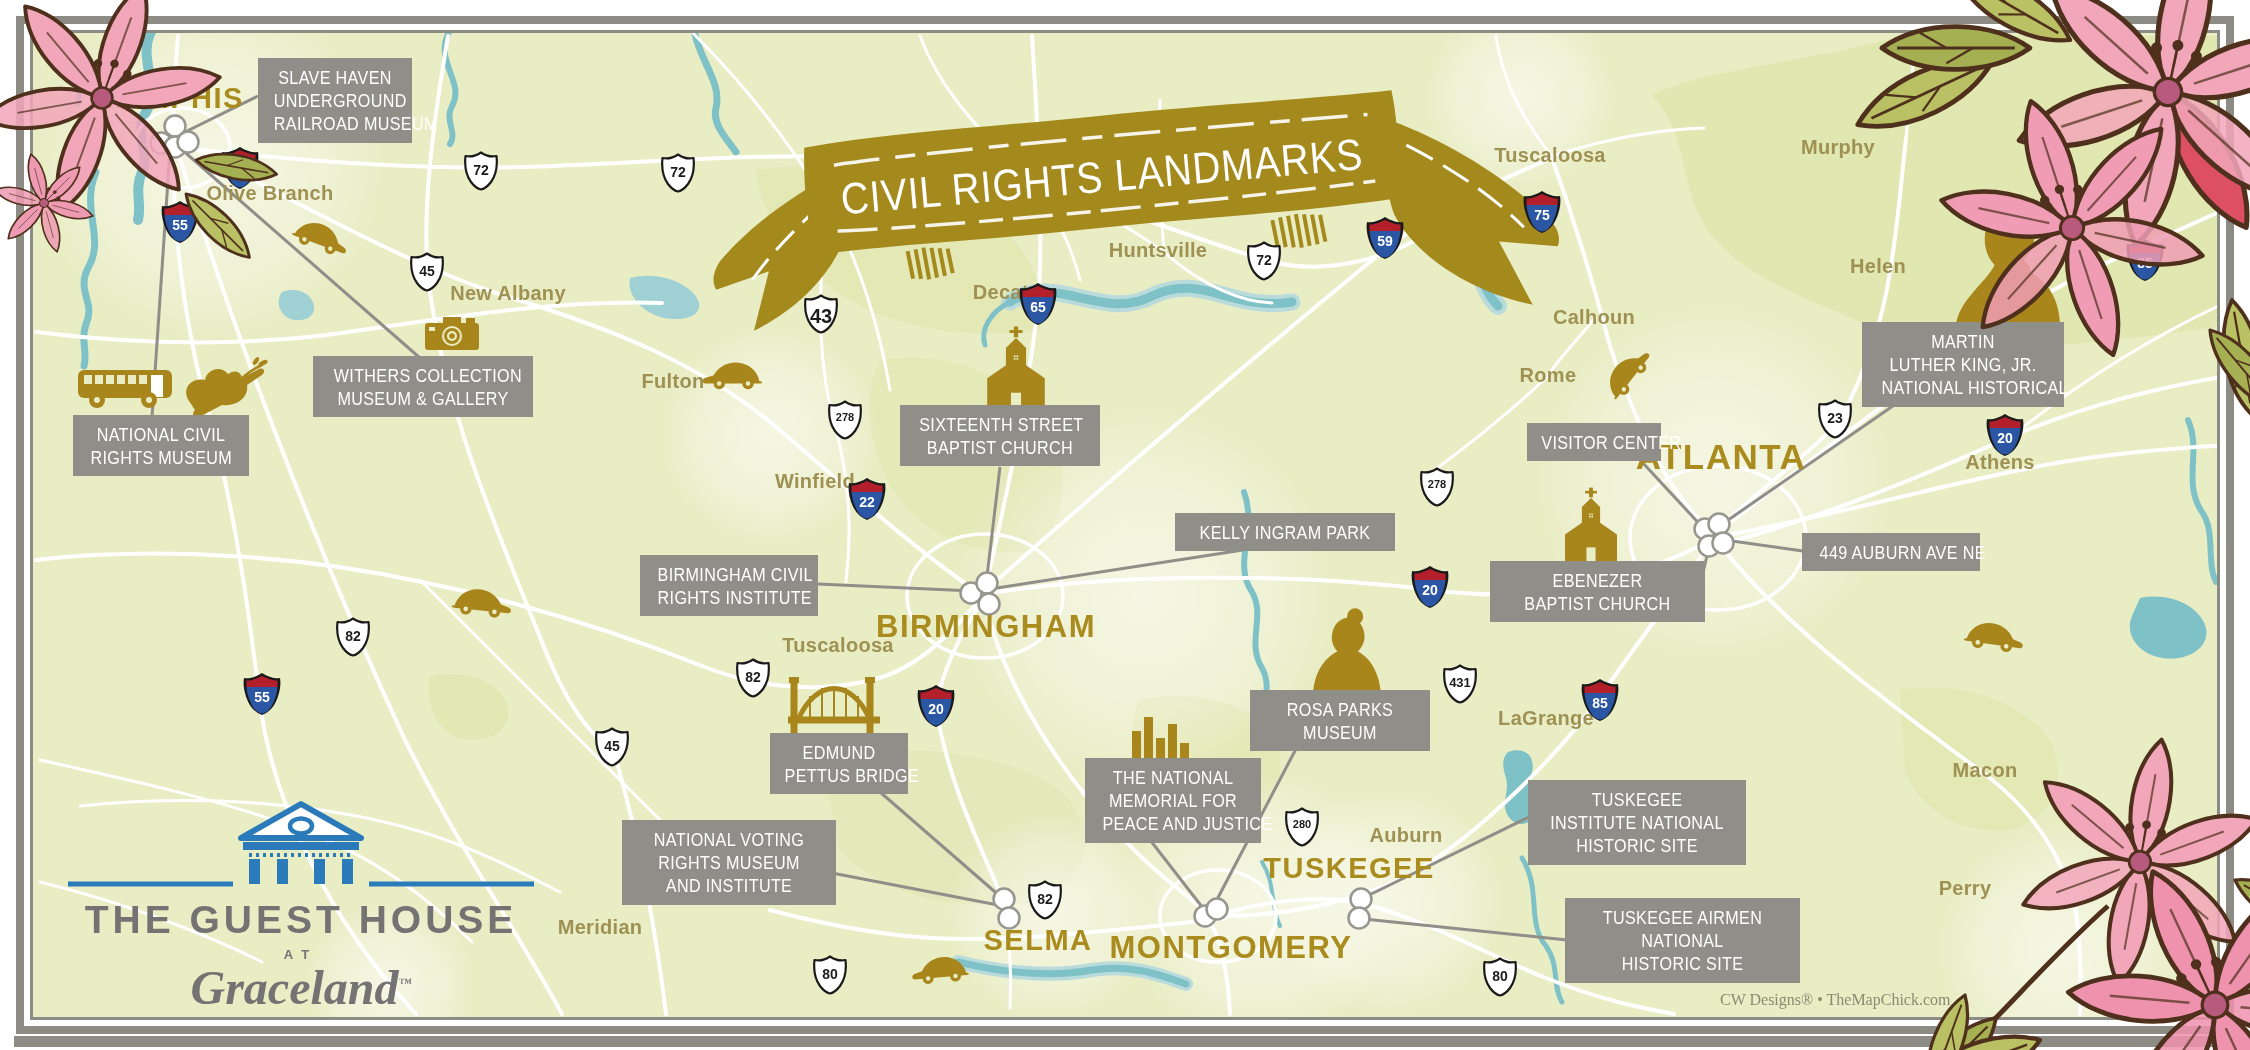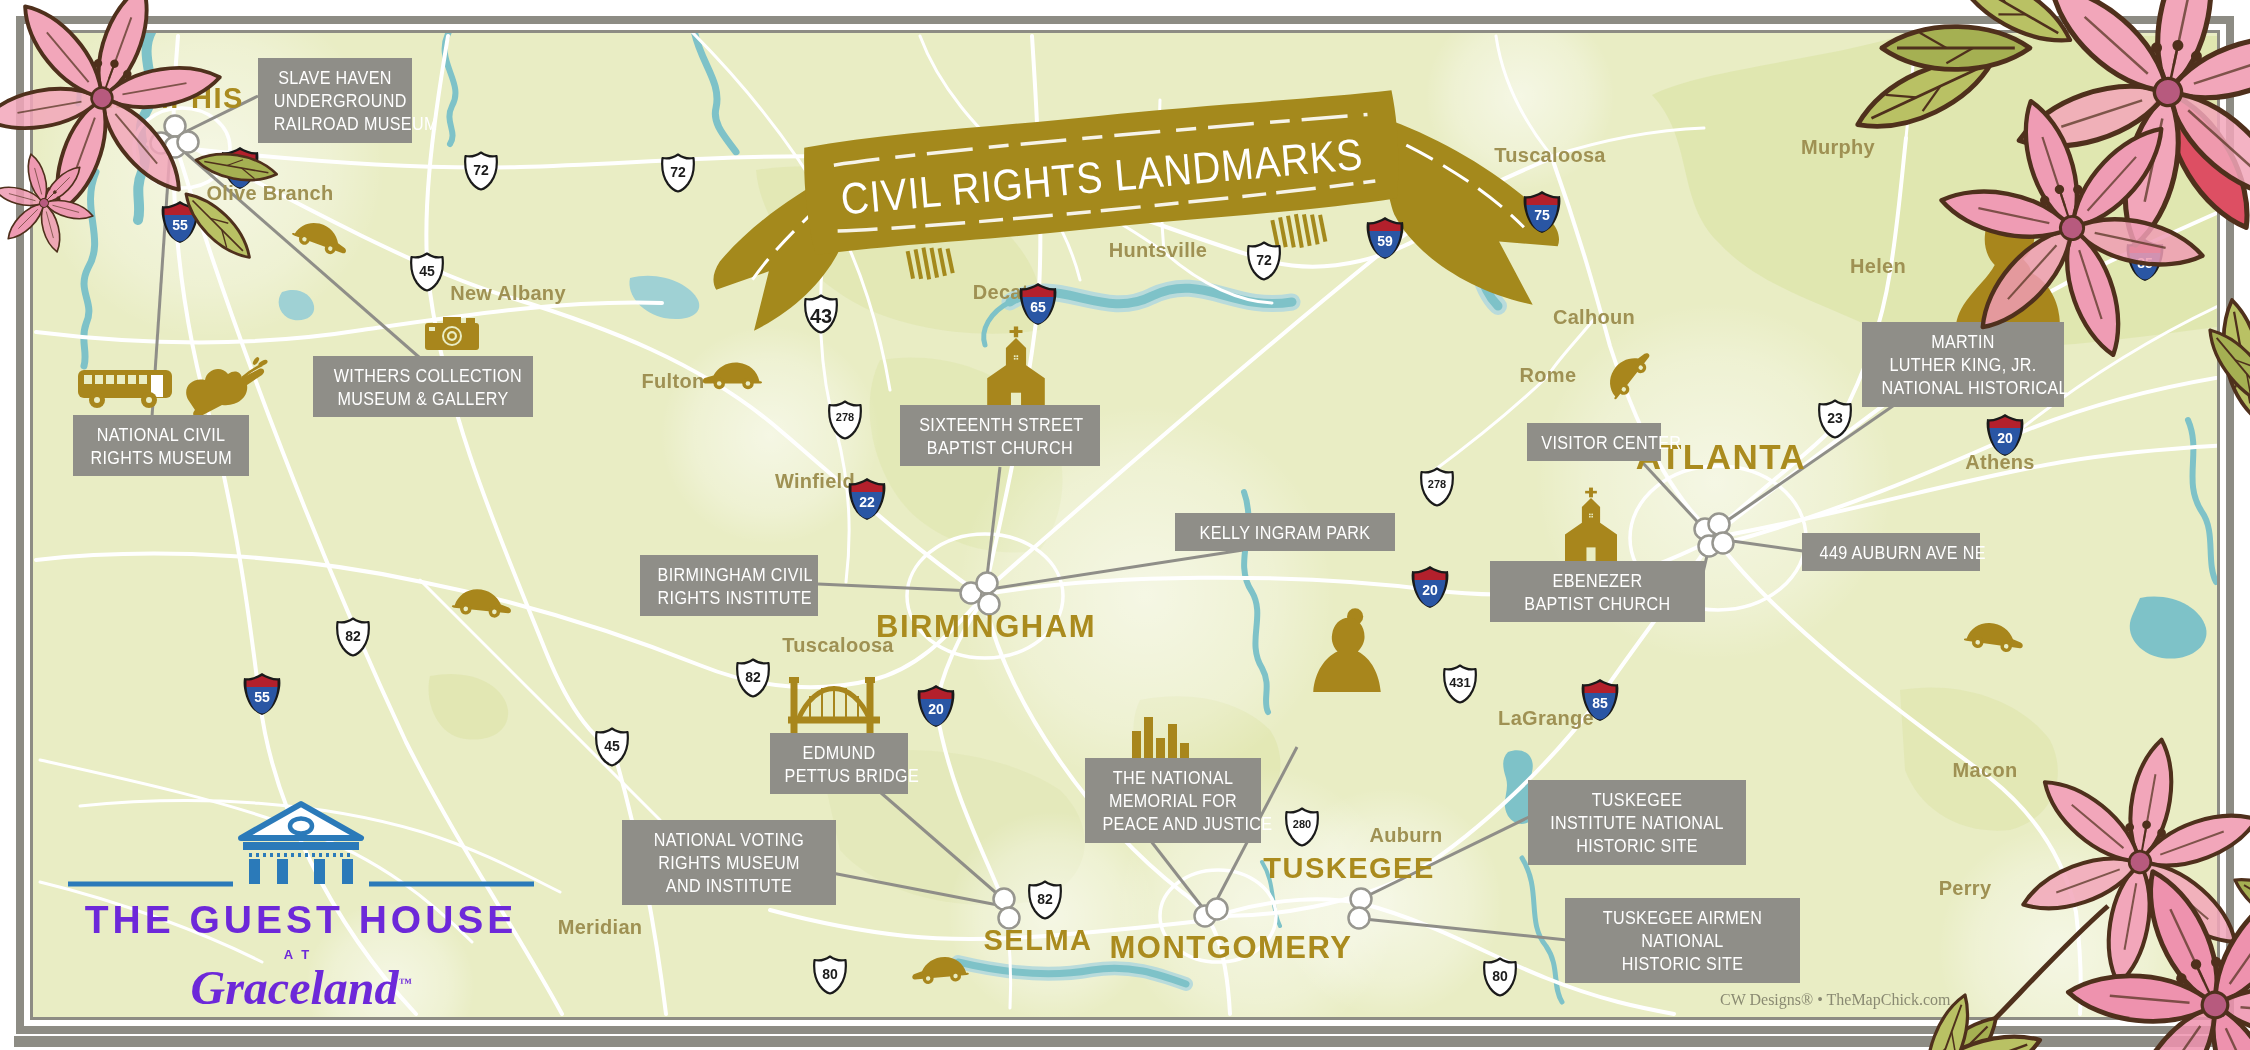--- a/index.html
+++ b/index.html
@@ -18,21 +18,21 @@
   .city{position:absolute;transform:translate(-50%,-50%);font-weight:700;color:#aa8b1e;
         letter-spacing:1.5px;white-space:nowrap;}
   .landmark{position:absolute;background:#8f8e88;color:#fff;padding:8px 5px 7px;box-sizing:border-box;text-align:center;}
   .lline{font-size:19px;line-height:1.22;white-space:nowrap;transform:scaleX(.85);letter-spacing:.4px;font-weight:400;}
   .shield{position:absolute;transform:translate(-50%,-50%);}
   .shield svg{display:block;}
   .shield .num{position:absolute;left:0;right:0;text-align:center;font-weight:700;}
   .shield.i .num{top:17px;color:#fff;}
   .shield.us .num{top:11px;color:#1c1c1c;}
   .credit{position:absolute;left:1720px;top:991px;font-family:"Liberation Serif",serif;font-size:16px;color:#8a8a72;}
-  .logo{position:absolute;left:66px;top:798px;width:470px;text-align:center;color:#6d28d9;}
+  .logo{position:absolute;left:66px;top:798px;width:470px;text-align:center;color:#737373;}
   .logo .l1{font-size:39px;font-weight:700;letter-spacing:4px;margin-top:0px;white-space:nowrap;}
   .logo .l2{font-size:13px;font-weight:700;letter-spacing:9px;margin-top:5px;}
   .logo .l3{font-family:"Liberation Serif",serif;font-style:italic;font-weight:700;font-size:48px;margin-top:-2px;}
   .logo sup{font-size:13px;}
 </style>
 </head>
 <body>
 
 <div class="page">
 
@@ -366,20 +366,24 @@
         <div class="lline">LUTHER KING, JR.</div>
         <div class="lline">NATIONAL HISTORICAL</div>
       </div>
       <div class="landmark" style="left: 1802px; top: 533px; width: 178px;">
         <div class="lline">449 AUBURN AVE NE</div>
       </div>
       <div class="landmark" style="left: 1490px; top: 561px; width: 215px;">
         <div class="lline">EBENEZER</div>
         <div class="lline">BAPTIST CHURCH</div>
       </div>
+      <div class="landmark" style="left: 1250px; top: 690px; width: 180px;">
+        <div class="lline">ROSA PARKS</div>
+        <div class="lline">MUSEUM</div>
+      </div>
       <div class="landmark" style="left: 1085px; top: 758px; width: 176px;">
         <div class="lline">THE NATIONAL</div>
         <div class="lline">MEMORIAL FOR</div>
         <div class="lline">PEACE AND JUSTICE</div>
       </div>
       <div class="landmark" style="left: 770px; top: 733px; width: 138px;">
         <div class="lline">EDMUND</div>
         <div class="lline">PETTUS BRIDGE</div>
       </div>
       <div class="landmark" style="left: 622px; top: 820px; width: 214px;">

